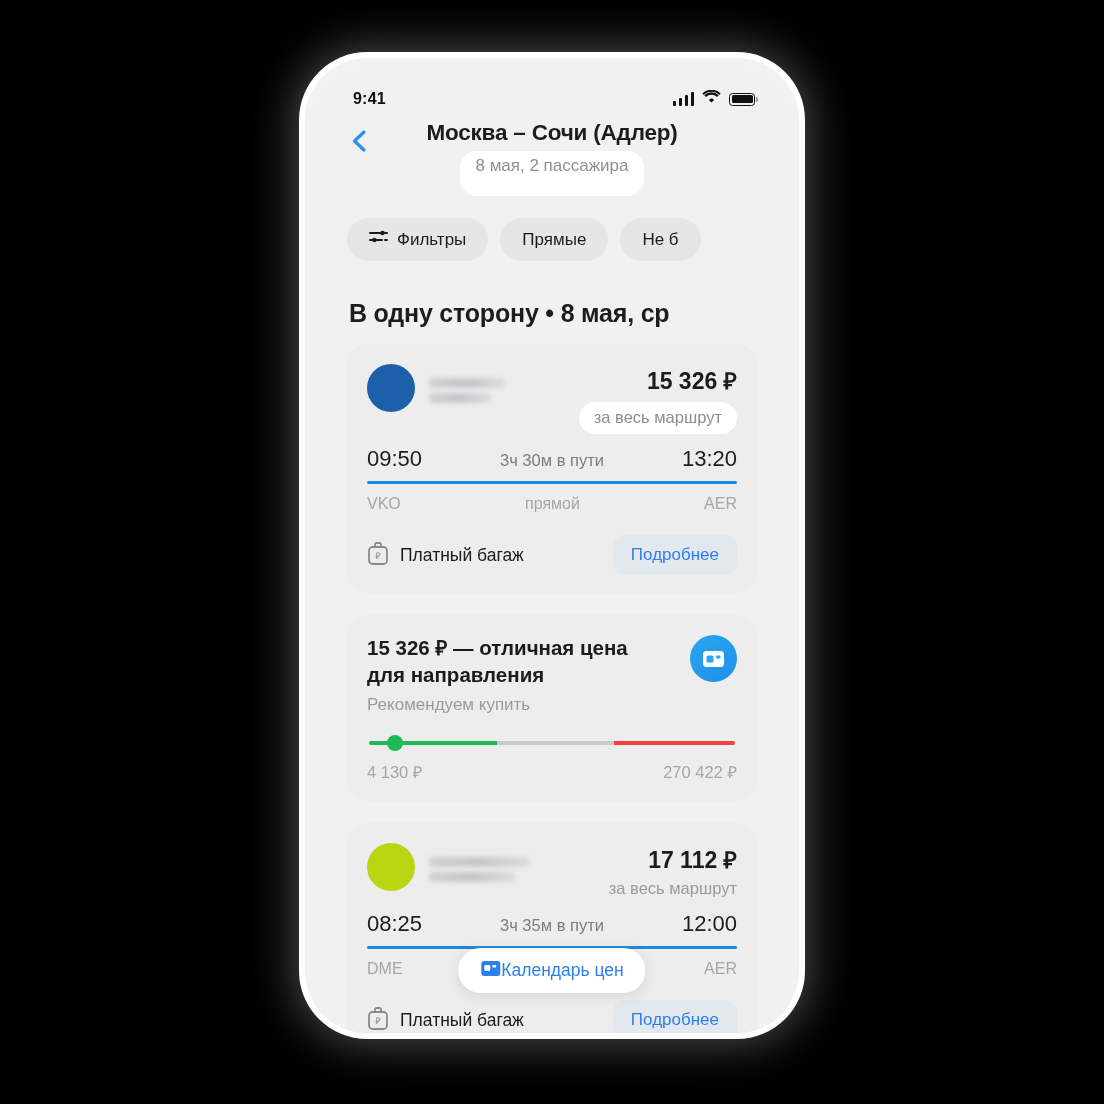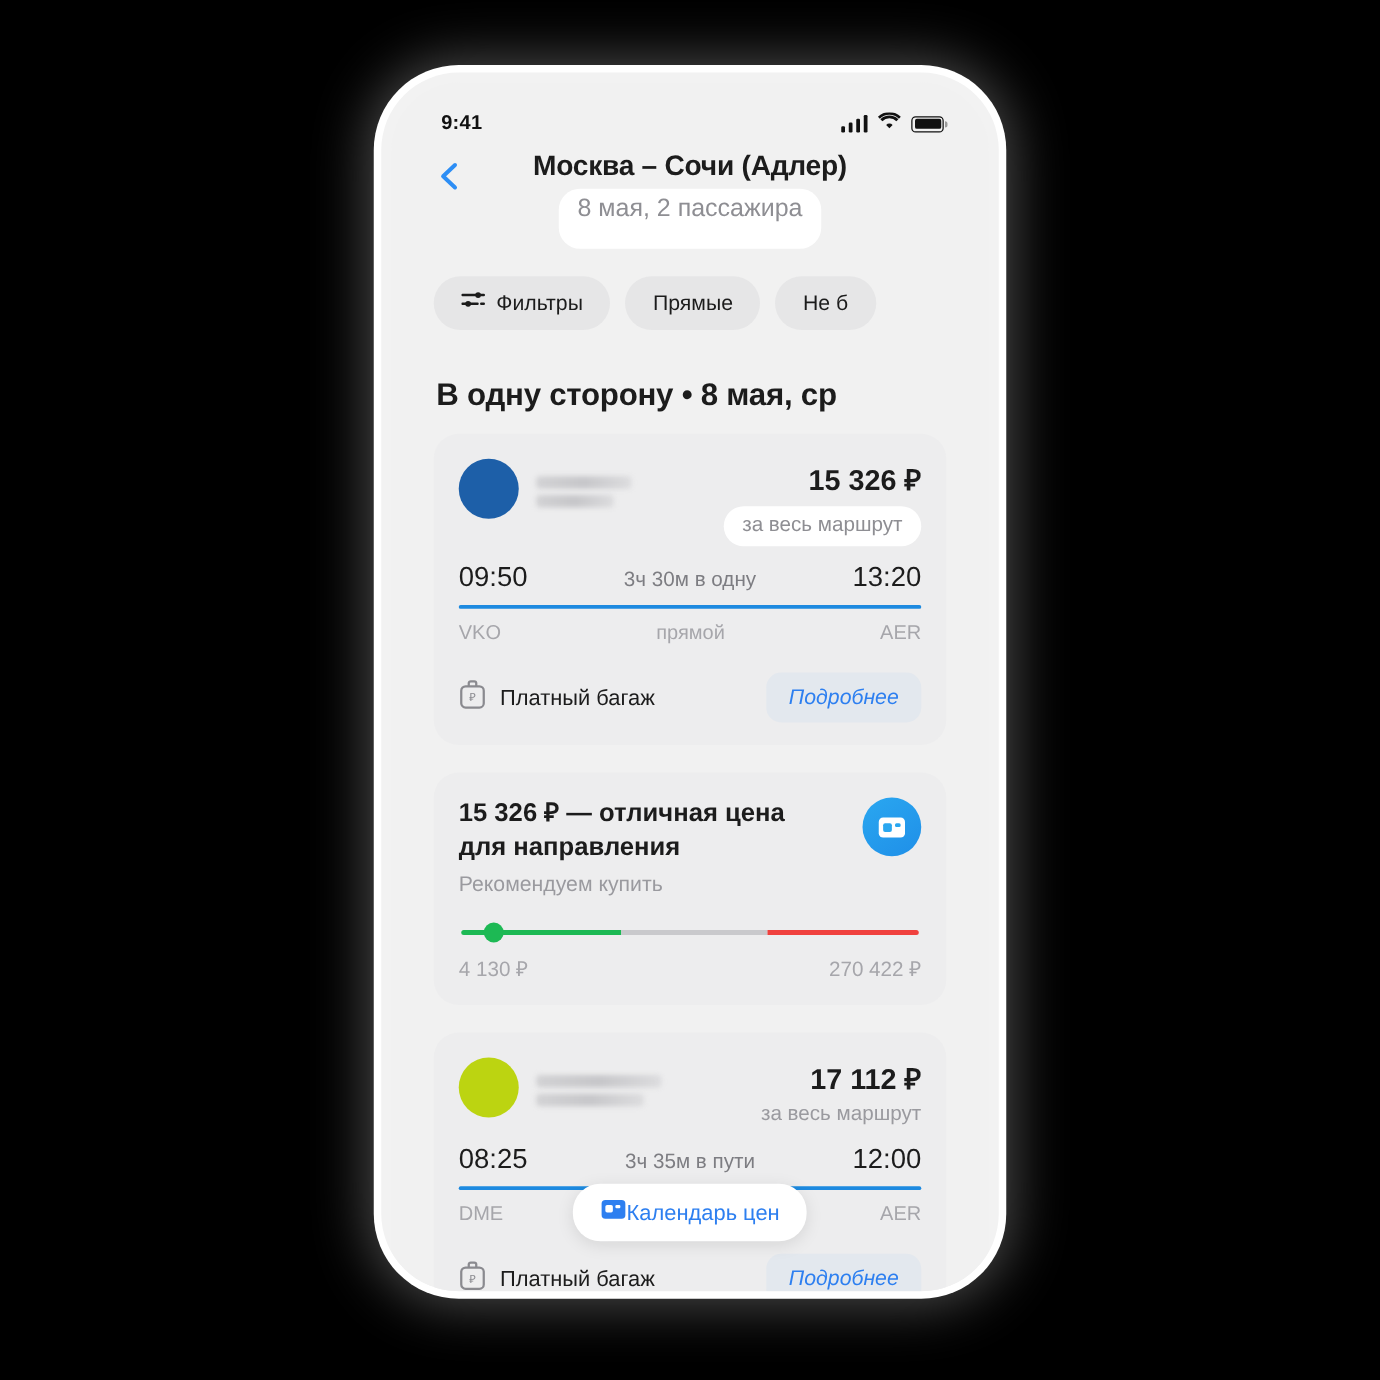--- a/index.html
+++ b/index.html
@@ -36,21 +36,21 @@
   .batt:after{ content:""; position:absolute; right:-4px; top:3.5px; width:2.2px; height:5px; background:#9b9b9b; border-radius:0 2px 2px 0; }
   .batt i{ display:block; width:100%; height:100%; background:#111; border-radius:1.5px; }
 
   
   .nav{ position:relative; padding:2px 0 6px; }
   .back{ position:absolute; left:34px; top:10px; width:26px; height:26px; cursor:pointer; }
   .back svg{ display:block; }
   .nav-title{ text-align:center; font-size:22.5px; font-weight:700; color:#1c1c1c; letter-spacing:-.2px; }
   .nav-sub-wrap{ display:flex; justify-content:center; margin-top:5px; }
   .nav-sub{
-    background:#ffffff; color:#8e8e93; font-size:20px;
+    background:#ffffff; color:#8e8e93; font-size:17px;
     padding:5px 15px 20px; border-radius:17px; cursor:pointer; white-space:nowrap;
   }
 
   
   .chips{ display:flex; gap:12px; padding:16px 0 0 34px; overflow:hidden; }
   .chip{
     background:#e6e6e7; color:#1c1c1c; font-size:17px; font-weight:500;
     border-radius:22px; padding:11px 22px; white-space:nowrap; cursor:pointer;
     display:flex; align-items:center; gap:9px; flex:0 0 auto;
   }
@@ -78,21 +78,21 @@
   .prog{ height:3px; background:#1d8ae0; border-radius:2px; margin-top:9px; }
   .fc-codes{ display:flex; justify-content:space-between; margin-top:11px; }
   .code{ font-size:16px; color:#a6a6ab; }
   .code.mid{ color:#a6a6ab;text-align:right; }
 
   .fc-foot{ display:flex; align-items:center; margin-top:22px; }
   .bag{ display:flex; align-items:center; gap:11px; }
   .bag-txt{ font-size:17.5px; color:#1c1c1c; }
   .more-btn{
     margin-left:auto; background:#e3e8ee; color:#2d7ff0; font-size:17px;
-    border-radius:12px; padding:10px 18px; cursor:pointer;font-style:italic;
+    border-radius:12px; padding:10px 18px; cursor:pointer;
   }
 
   
   .pi-head{ display:flex; align-items:flex-start; }
   .pi-title{ font-size:20.5px; font-weight:700; color:#1c1c1c; line-height:1.3; max-width:270px; }
   .pi-sub{ font-size:17px; color:#9a9a9f; margin-top:7px; }
   .pi-icon{ margin-left:auto; width:47px; height:47px; border-radius:50%; background:linear-gradient(145deg,#2aa7f0,#1f8fe8); display:flex; align-items:center; justify-content:center; flex:0 0 auto; }
   .pi-bar{ position:relative; height:4px; margin:26px 2px 0; border-radius:2px; display:flex; }
   .seg{ height:4px; }
   .seg.g{ background:#1db954; border-radius:2px 0 0 2px; }
@@ -182,21 +182,21 @@
               <div class="bl" style="width:76px"></div>
               <div class="bl" style="width:62px"></div>
             </div>
             <div class="fc-price">
               <div class="price">15 326 ₽</div>
               <div class="price-note pill">за весь маршрут</div>
             </div>
           </div>
           <div class="fc-times">
             <div class="t-edge">09:50</div>
-            <div class="t-mid">3ч 30м в одну</div>
+            <div class="t-mid">3ч 30м в пути</div>
             <div class="t-edge">13:20</div>
           </div>
           <div class="prog"></div>
           <div class="fc-codes">
             <div class="code">VKO</div>
             <div class="code mid">прямой</div>
             <div class="code">AER</div>
           </div>
           <div class="fc-foot">
             <div class="bag">

